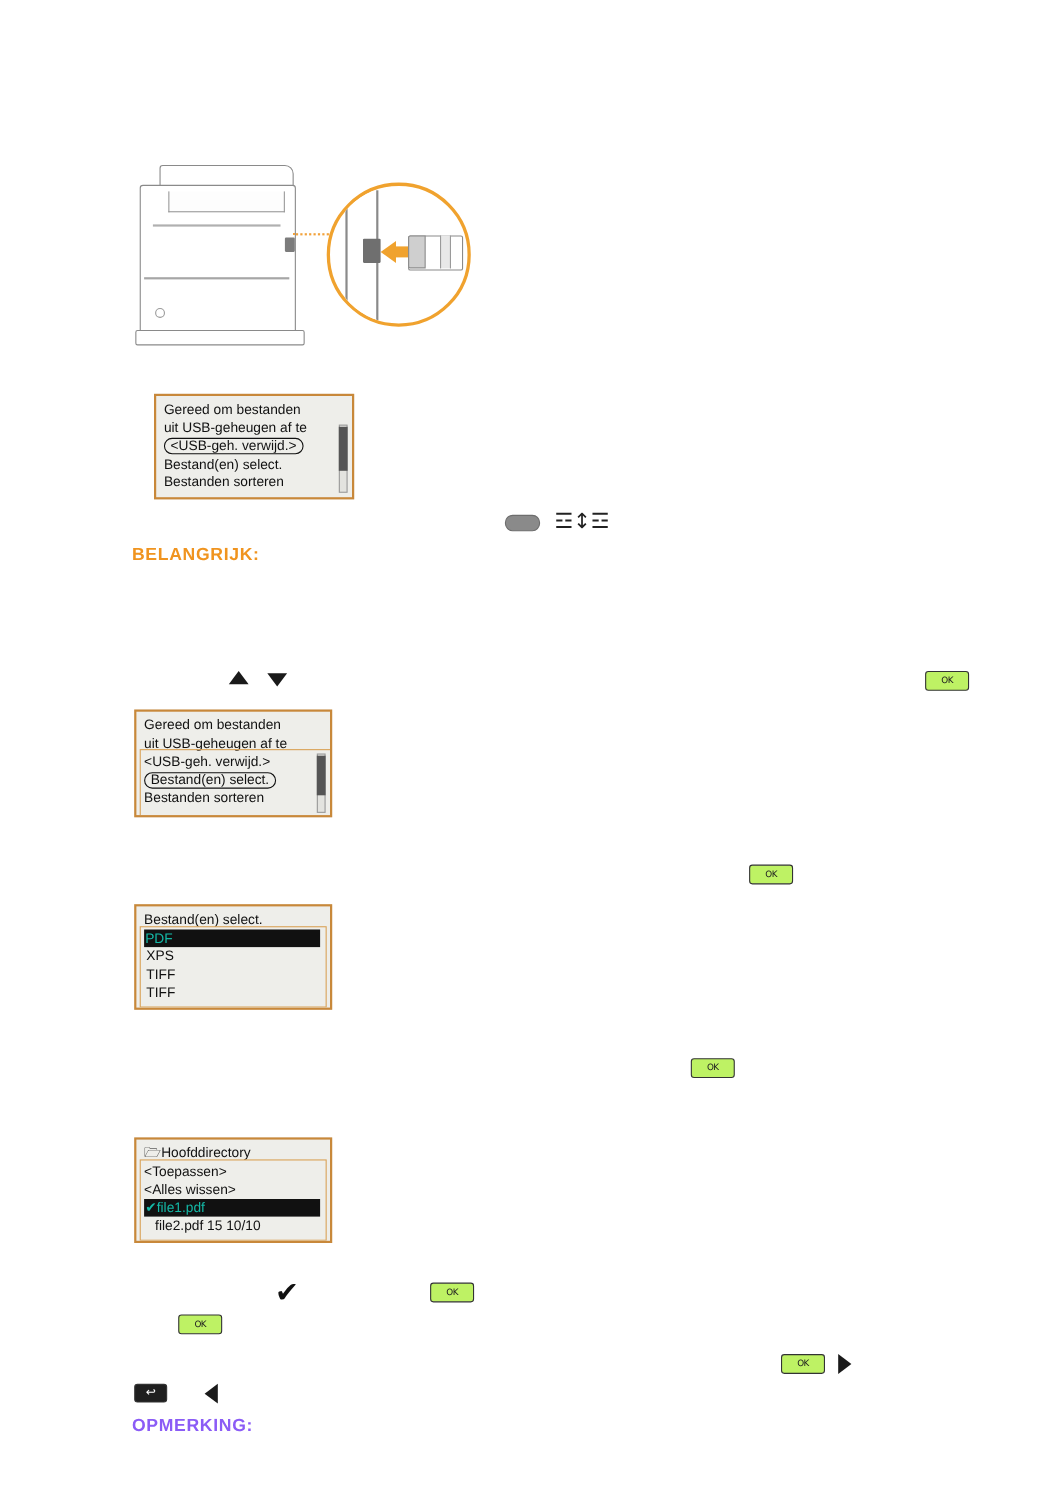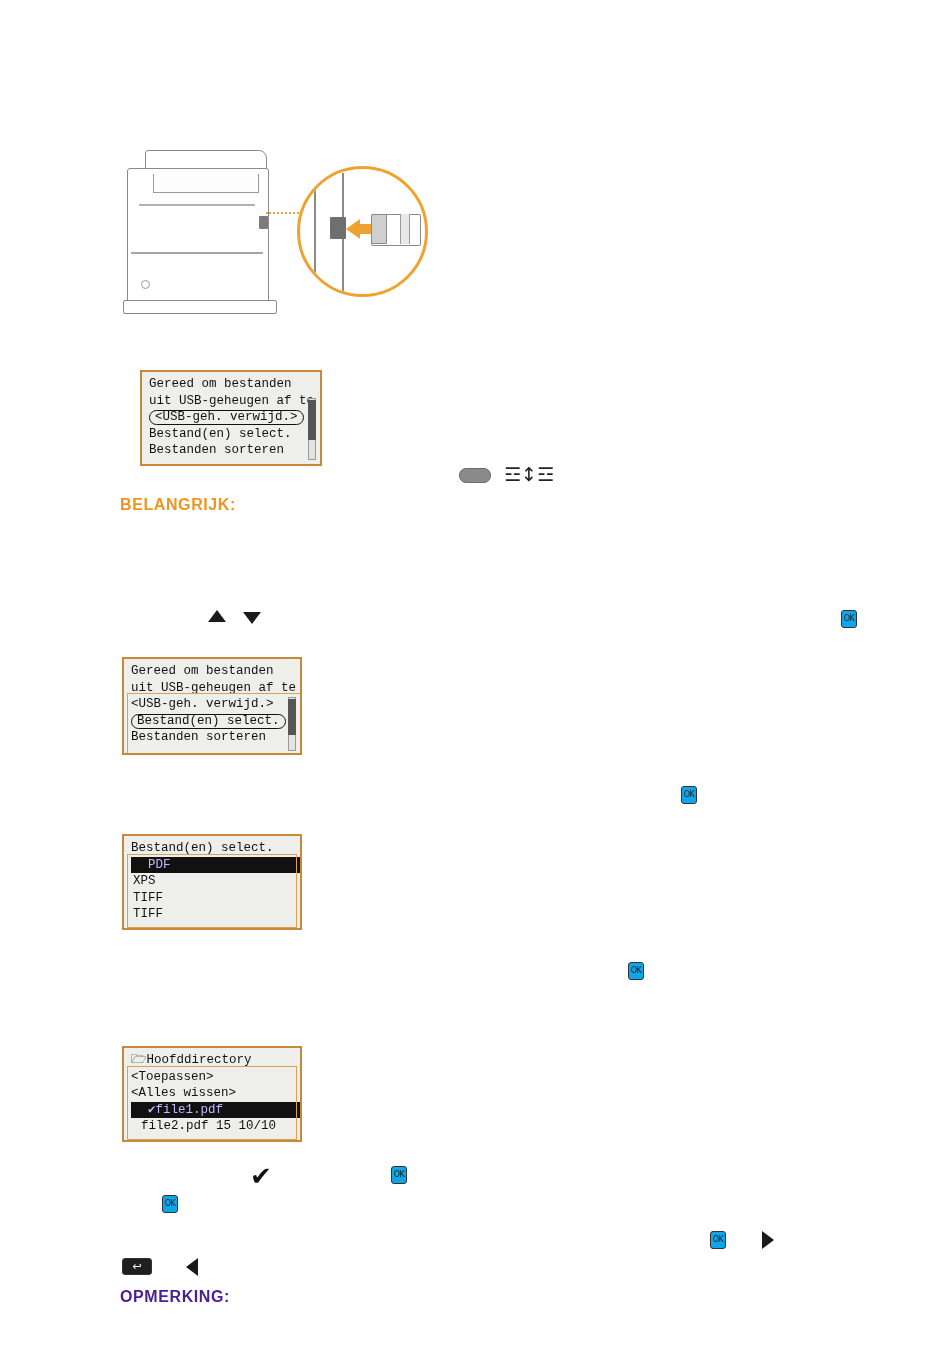--- a/index.html
+++ b/index.html
@@ -195,37 +195,36 @@
     border-right: 1.4px solid #9a9a9a;
     box-sizing: border-box;
   }
 
   
   .lcd {
     position: absolute;
     box-sizing: border-box;
     border: 2px solid #c8883a;
     background: #eeeeea;
-    font-family: Liberation Mono, monospace;
+    font-family: Liberation Sans, sans-serif;
     font-size: 12.5px;
     color: #111;
     padding: 4px 6px 4px 7px;
     line-height: 16.5px;
     overflow: hidden;
-    margin-top: 12px;
   }
   .lcd .row {
     white-space: pre;
     height: 16.5px;
   }
   .lcd .sel-invert {
     background: #111;
-    color: #c4b5fd;
+    color: #14b8a6;
     display: inline-block;
-    padding: 0 17px;
+    padding: 0 1px;
   }
   .lcd .sel-box {
     border: 1.5px solid #111;
     border-radius: 9px;
     display: inline-block;
     padding: 0 5px;
     line-height: 13px;
     background: #eeeeea;
   }
   .lcd .scrollbar {
@@ -250,26 +249,26 @@
   }
 
   #lcd1 { left: 140px; top: 358px; width: 182px; height: 96px; }
   #lcd2 { left: 122px; top: 645px; width: 180px; height: 98px; }
   #lcd3 { left: 122px; top: 822px; width: 180px; height: 96px; }
   #lcd4 { left: 122px; top: 1034px; width: 180px; height: 96px; }
 
   
   .key-ok {
     position: absolute;
-    width: 16px;
+    width: 40px;
     height: 18px;
     box-sizing: border-box;
     border: 1.4px solid #333;
     border-radius: 3px;
-    background: #0ea5e9;
+    background: #bef264;
     font-family: "DejaVu Sans", sans-serif;
     font-size: 8px;
     line-height: 15px;
     text-align: center;
     color: #222;
     letter-spacing: -0.5px;
   }
   .key-back {
     position: absolute;
     width: 30px;
@@ -345,21 +344,21 @@
     color: #f0941f;
     letter-spacing: 0.6px;
   }
   .heading-note {
     position: absolute;
     left: 120px;
     top: 1288px;
     font-family: "Liberation Sans", sans-serif;
     font-size: 16px;
     font-weight: bold;
-    color: #4c1d95;
+    color: #8b5cf6;
     letter-spacing: 0.6px;
   }
 </style>
 </head>
 <body>
 
 <div class="printer-fig">
   <div class="printer-body">
     <div class="pb-top"></div>
     <div class="pb-main"></div>

